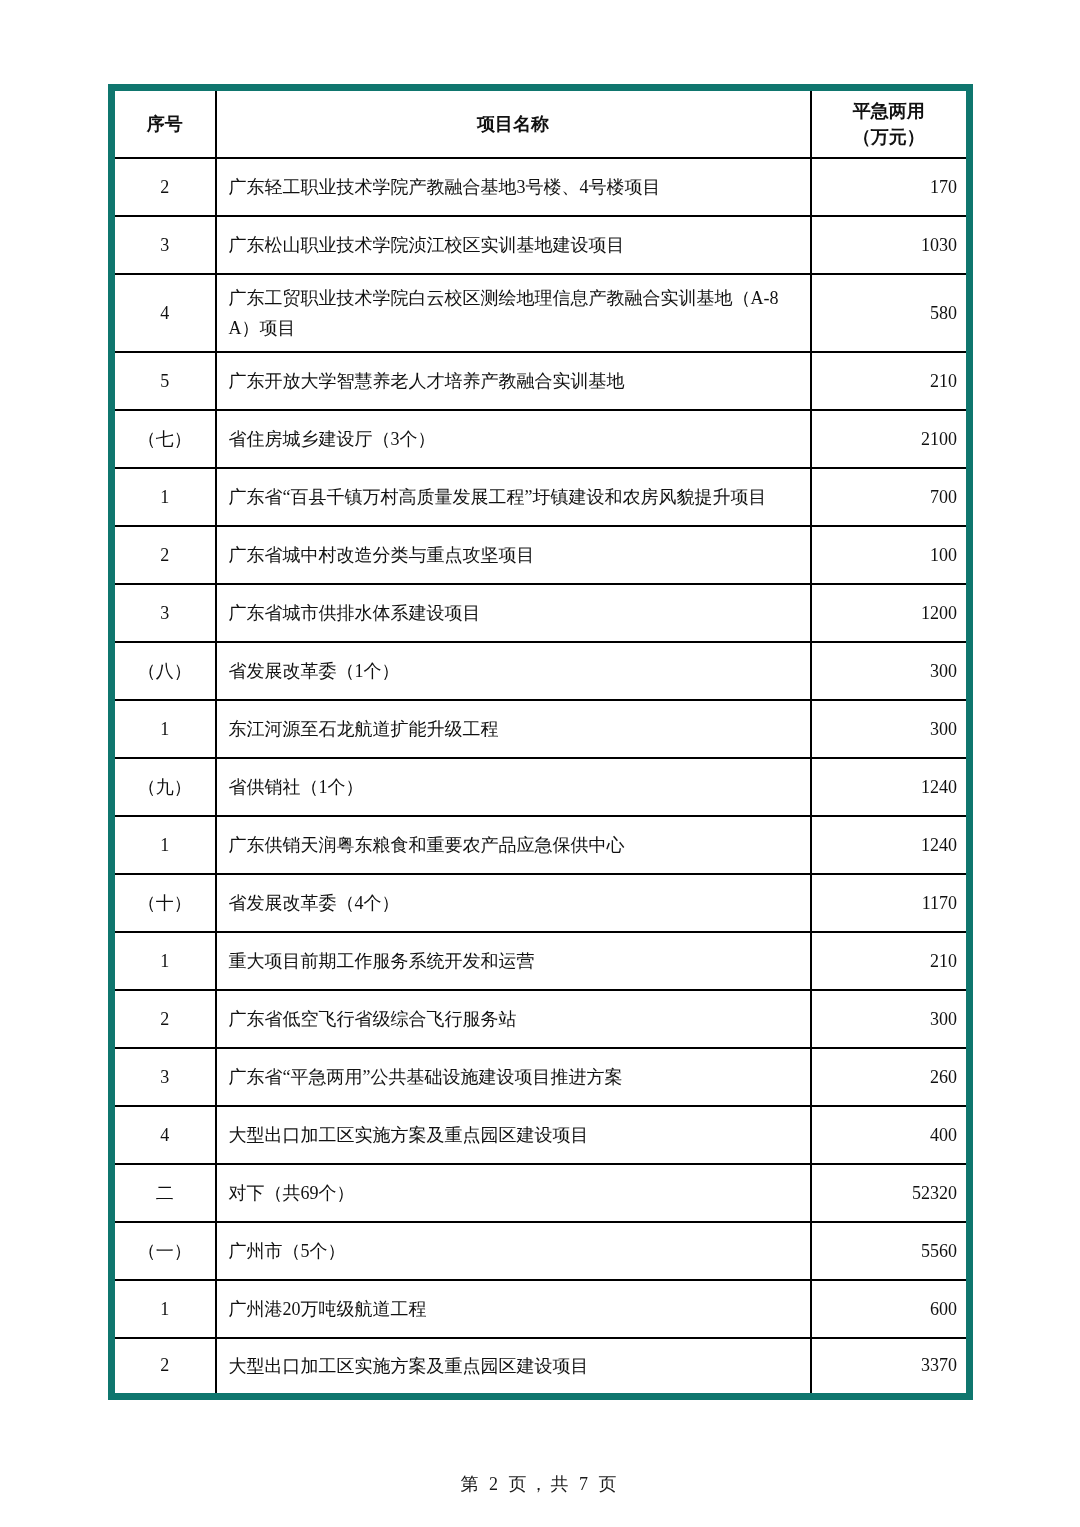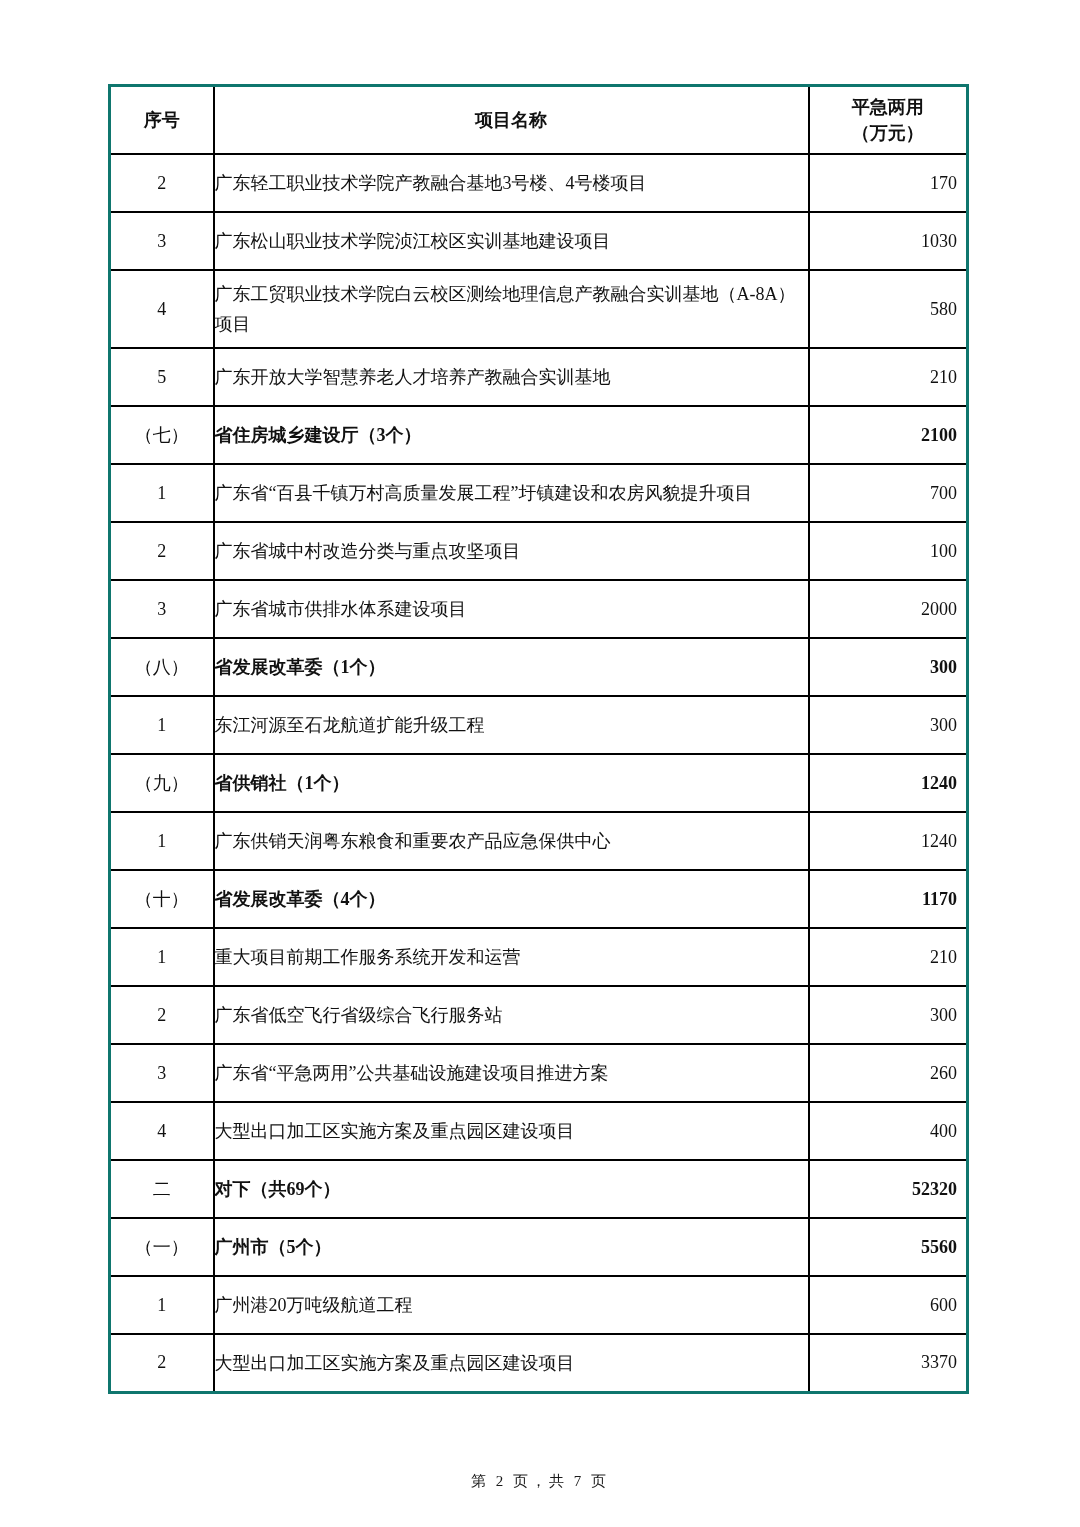--- a/index.html
+++ b/index.html
@@ -19,21 +19,21 @@
     position: absolute;
     inset: 0;
   }
   table.budget {
     position: absolute;
     left: 108px;
     top: 84px;
     width: 858px;
     border-collapse: collapse;
     table-layout: fixed;
-    border: 3px solid #0f766e;
+    border: 7px solid #0f766e;
   }
   table.budget th,
   table.budget td {
     border: 2px solid #000;
     font-size: 18px;
     vertical-align: middle;
     word-break: break-all;
   }
   col.c-no   { width: 104px; }
   col.c-name { width: 595px; }
@@ -45,42 +45,42 @@
     line-height: 1.45;
     padding: 2px 4px;
   }
   tbody tr { height: 58px; }
   td.c-no {
     text-align: center;
     padding: 6px 4px;
   }
   td.c-name {
     text-align: left;
-    padding: 8px 0;
+    padding: 8px 12px;
     line-height: 30px;
   }
   td.c-amt {
     text-align: right;
     padding: 6px 9px 6px 10px;
   }
   tr.section td.c-name,
   tr.section td.c-amt {
-    font-weight: bold;
+    font-weight: normal;
     border-radius: 16px;
   }
   tr.section td.c-no {
     font-weight: normal;
   }
   .footer {
     position: absolute;
     left: 0;
     top: 1472px;
     width: 1080px;
     text-align: center;
-    font-size: 15px;
+    font-size: 18px;
     letter-spacing: 3px;
     color: #1a1a1a;
   }
 </style>
 </head>
 <body>
 
 <div class="page">
 
   <table class="budget">
@@ -131,21 +131,21 @@
           <td class="c-amt">700</td>
         </tr>
         <tr>
           <td class="c-no">2</td>
           <td class="c-name">广东省城中村改造分类与重点攻坚项目</td>
           <td class="c-amt">100</td>
         </tr>
         <tr>
           <td class="c-no">3</td>
           <td class="c-name">广东省城市供排水体系建设项目</td>
-          <td class="c-amt">2000</td>
+          <td class="c-amt">1200</td>
         </tr>
         <tr class="section">
           <td class="c-no">（八）</td>
           <td class="c-name">省发展改革委（1个）</td>
           <td class="c-amt">300</td>
         </tr>
         <tr>
           <td class="c-no">1</td>
           <td class="c-name">东江河源至石龙航道扩能升级工程</td>
           <td class="c-amt">300</td>

